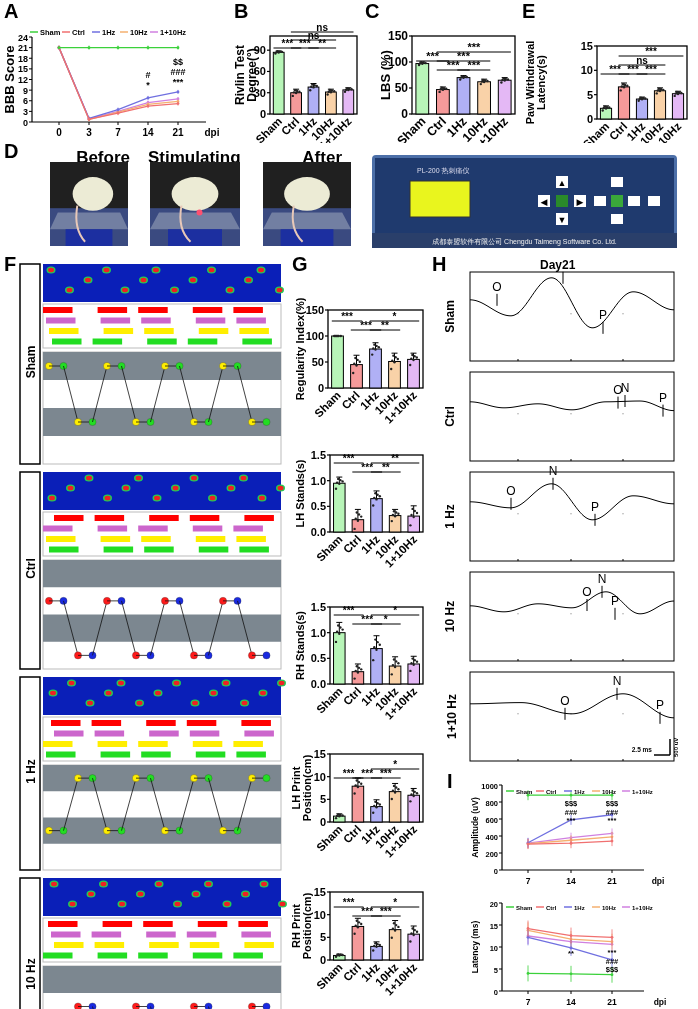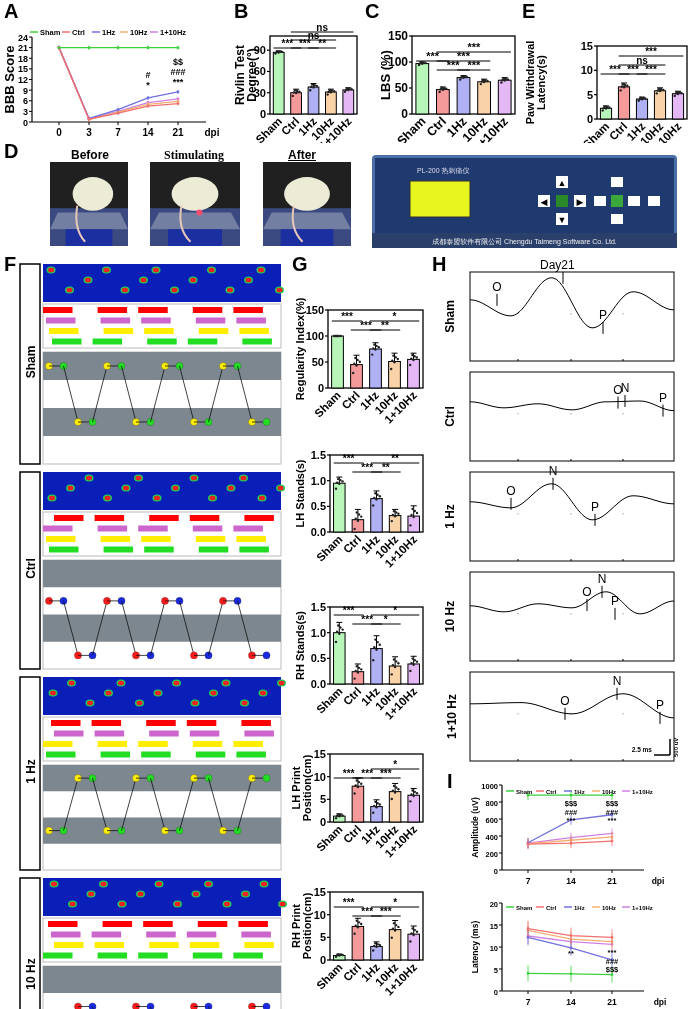--- a/index.html
+++ b/index.html
@@ -1,21 +1,21 @@
 <!DOCTYPE html>
 <html><head>
 <meta charset="utf-8">
 <style>
   html,body{margin:0;padding:0;background:#fff;}
   body{width:698px;height:1009px;position:relative;overflow:hidden;font-family:"Liberation Sans",sans-serif;color:#000;}
   .panel-letter{position:absolute;font-weight:bold;font-size:20px;font-family:"Liberation Sans",sans-serif;}
   svg text{font-family:"Liberation Sans",sans-serif;}
   .abs{position:absolute;}
   .photo{position:absolute;background:#1a1a1a;overflow:hidden;}
-  .photo-title{position:absolute;font-weight:bold;font-size:12px;text-align:center;}
+  .photo-title{position:absolute;font-weight:bold;font-size:17px;text-align:right;}
 </style>
 </head>
 <body>
 
 <div class="panel-letter" style="left:4px;top:0px;">A</div>
 <div class="panel-letter" style="left:234px;top:0px;">B</div>
 <div class="panel-letter" style="left:365px;top:0px;">C</div>
 <div class="panel-letter" style="left:522px;top:0px;">E</div>
 <div class="panel-letter" style="left:4px;top:140px;">D</div>
 <div class="panel-letter" style="left:4px;top:253px;">F</div>
@@ -340,21 +340,21 @@
       <line x1="98.6" y1="47" x2="145.4" y2="47" stroke="#000" stroke-width="1"></line>
       <text x="122" y="45.5" text-anchor="middle" font-size="10" font-weight="bold">ns</text>
       <line x1="98.6" y1="38" x2="163.4" y2="38" stroke="#000" stroke-width="1"></line>
       <text x="131" y="36.5" text-anchor="middle" font-size="10" font-weight="bold">***</text>
       <text x="0" y="0" text-anchor="middle" font-size="11" font-weight="bold" transform="translate(14,64.5) rotate(-90)">Paw Withdrawal</text>
       <text x="0" y="0" text-anchor="middle" font-size="11" font-weight="bold" transform="translate(25,64.5) rotate(-90)">Latency(s)</text>
     </svg></div>
 
 <div>
   <div class="photo-title" style="left:50px;top:148px;width:80px;">Before</div>
-  <div class="photo-title" style="left:148px;top:148px;width:92px;font-family:Liberation Serif, serif;">Stimulating</div>
+  <div class="photo-title" style="left:148px;top:148px;width:92px;">Stimulating</div>
   <div class="photo-title" style="left:262px;top:148px;width:80px;text-decoration:underline;">After</div>
   <div id="photo0" class="photo" style="left:50px;top:162px;width:78px;height:84px;"><svg width="78" height="84">
         <rect x="0" y="0" width="78" height="84" fill="#202020"></rect>
         <rect x="0" y="46.2" width="78" height="37.800000000000004" fill="#3a4a80"></rect>
         <polygon points="7.800000000000001,50.4 70.2,50.4 78,67.2 0,67.2" fill="#8a95b0" opacity="0.7"></polygon>
         <rect x="15.600000000000001" y="67.2" width="46.8" height="16.8" fill="#1c2fa0"></rect>
         <ellipse cx="42.900000000000006" cy="31.92" rx="20.28" ry="16.8" fill="#ecebd5"></ellipse>
         <path d="M27.299999999999997,43.68 Q23.4,67.2 35.1,79.8" stroke="#e8c8b8" stroke-width="2" fill="none"></path>
       </svg></div>
   <div id="photo1" class="photo" style="left:150px;top:162px;width:90px;height:84px;"><svg width="90" height="84">
@@ -1176,21 +1176,21 @@
       <line x1="62.32000000000001" y1="36" x2="92.08" y2="36" stroke="#000" stroke-width="1"></line>
       <text x="77.2" y="34.5" text-anchor="middle" font-size="10" font-weight="bold">***</text>
       <line x1="80.92" y1="36" x2="110.68" y2="36" stroke="#000" stroke-width="1"></line>
       <text x="95.80000000000001" y="34.5" text-anchor="middle" font-size="10" font-weight="bold">***</text>
       <line x1="80.92" y1="27" x2="129.28" y2="27" stroke="#000" stroke-width="1"></line>
       <text x="105.1" y="25.5" text-anchor="middle" font-size="10" font-weight="bold">*</text>
       <text x="0" y="0" text-anchor="middle" font-size="11" font-weight="bold" transform="translate(10,46) rotate(-90)">RH Print</text>
       <text x="0" y="0" text-anchor="middle" font-size="11" font-weight="bold" transform="translate(21,46) rotate(-90)">Position(cm)</text>
     </svg></div>
 
-<div class="abs" style="left:540px;top:258px;font-weight:normal;font-size:12px;">Day21</div>
+<div class="abs" style="left:540px;top:258px;font-weight:bold;font-size:12px;">Day21</div>
 <div id="waves" class="abs" style="left:430px;top:270px;width:268px;height:505px;"><svg width="268" height="505">
       <rect x="40" y="2" width="204" height="89" fill="#fff" stroke="#000" stroke-width="1"></rect>
       <text x="0" y="0" text-anchor="middle" font-size="12" font-weight="bold" transform="translate(24,46.5) rotate(-90)">Sham</text>
       <line x1="88" y1="91" x2="88" y2="89" stroke="#000"></line>
       <circle cx="88" cy="43.83" r="0.5" fill="#444"></circle>
       <line x1="141" y1="91" x2="141" y2="89" stroke="#000"></line>
       <circle cx="141" cy="43.83" r="0.5" fill="#444"></circle>
       <line x1="193" y1="91" x2="193" y2="89" stroke="#000"></line>
       <circle cx="193" cy="43.83" r="0.5" fill="#444"></circle>
       <path d="M40,29.8125L42,29.907294568629112L44,30.189434576578478L46,30.65224203624595L48,31.284762732026664L50,32.07202549625382L52,32.99539656260215L54,34.03302060974356L56,35.16033805616793L58,36.350666362289275L60,37.57583158096507L62,38.80683520822436L64,40.014540550477385L66,41.17036236254313L68,42.246943433413655L70,43.21880210560893L72,44.062935401950625L74,44.759363484313354L76,45.29160255752889L78,45.6470550252544L80,45.817307663183726L82,45.75134803629267L84,45.25792446189601L86,44.32782634700531L88,42.98306823583625L90,41.25547928320999L92,39.18594988851046L94,36.823463858538105L96,34.223939007051605L98,31.44890363291175L100,28.56404020333999L102,25.637630711934413L104,22.7389405083504L106,19.93657885287215L108,17.29687500000001L110,14.882308247621989L112,12.750029111023483L114,10.950506624149732L116,9.52633378522333L118,8.511219420691084L120,7.929190329128513L122,7.796871828424809L124,8.211204598537332L126,9.207915562140837L128,10.763413511783966L130,12.840881279641511L132,15.391147165115491L134,18.353848782562203L136,21.658861781968525L138,25.227959626107875L140,28.976665138817886L142,32.81625L144,36.65583486118208L146,40.404540373892125L148,43.97363821803146L150,47.27865121743777L152,50.24135283488451L154,52.79161872035849L156,54.869086488216034L158,56.42458443785918L160,57.42129540146267L162,57.835628171575195L164,57.71089863556247L166,57.15950265408213L168,56.197815361367375L170,54.848598987647634L172,53.14378821060933L174,51.12373429172654L176,48.83625000000002L178,46.33547792885795L180,43.68060899208909L182,40.93448143079898L184,38.16209349157263L186,35.42906497934677L188,32.80008409858269L190,30.337376344542847L192,28.099231684569048L194,26.138624889590545L196,24.501961671313033L198,23.22798030283707L200,22.346834720309047L202,21.879380807722747L204,21.81959137891831L206,22.011125596588798L208,22.411009622779993L210,23.009778580147483L212,23.793260172805553L214,24.74291013118996L216,25.836251137409658L218,27.047404842138985L220,28.34770438071295L222,29.7063728907476L224,31.091251971414287L226,32.469562842424565L228,33.80868218681107L230,35.076914314038504L232,36.244241367072576L234,37.28303381671445L236,38.16870442647L238,38.8802902092233L240,39.40094860134921L242,39.71835611029225L244,39.825" fill="none" stroke="#000" stroke-width="1"></path>

